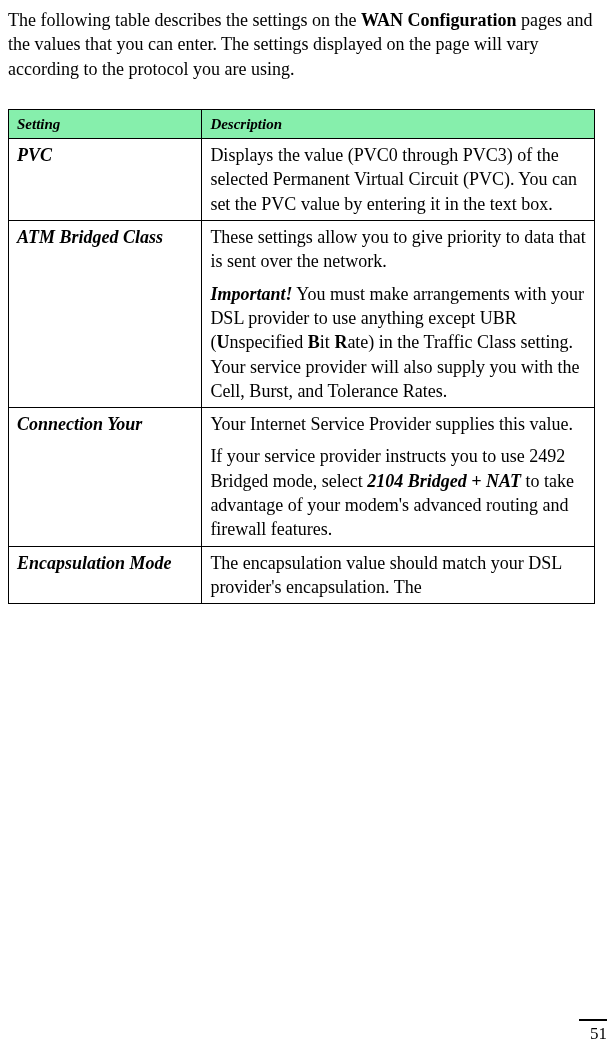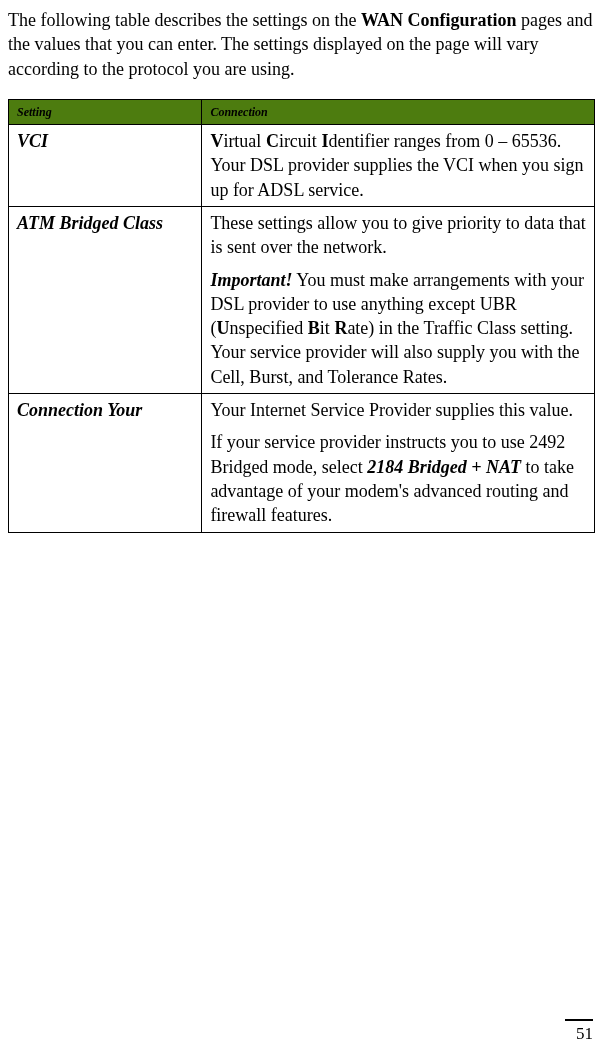--- a/index.html
+++ b/index.html
@@ -12,40 +12,40 @@
       font-size: 18px;
       line-height: 1.35;
       color: #000;
       background: #fff;
       width: 607px;
       height: 1056px;
       padding: 8px 12px 8px 8px;
       position: relative;
     }
     .intro {
-      margin-bottom: 18px;
+      margin-bottom: 28px;
     }
     .intro-bold {
       font-weight: bold;
     }
     table {
       border-collapse: collapse;
       width: 100%;
     }
     th, td {
       border: 1px solid #000;
       padding: 4px 8px;
       vertical-align: top;
       text-align: left;
     }
     th {
-      background: #4d7c0f;
+      background: #86efac;
       font-style: italic;
       font-weight: bold;
-      font-size: 12px;
+      font-size: 15px;
     }
     .col-setting {
       width: 33%;
     }
     .col-desc {
       width: 67%;
     }
     .setting-name {
       font-weight: bold;
       font-style: italic;
@@ -59,63 +59,65 @@
     }
     .para {
       margin-bottom: 8px;
     }
     .para:last-child {
       margin-bottom: 0;
     }
     .page-footer {
       position: absolute;
       bottom: 10px;
-      right: 14px;
+      right: 0;
       font-size: 17px;
       padding-top: 2px;
       border-top: 2px solid #000;
       width: 28px;
       text-align: right;
     }
   </style>
 </head>
 <body>
 
 <p class="intro">
   <span>The following table describes the settings on the </span><span class="intro-bold">WAN Configuration</span><span> pages and the values that you can enter. The settings displayed on the page will vary according to the protocol you are using.</span>
 </p>
 
 <table>
   <thead>
     <tr>
       <th class="col-setting">Setting</th>
-      <th class="col-desc">Connection</th>
+      <th class="col-desc">Description</th>
     </tr>
   </thead>
   <tbody>
     <tr>
-      <td class="setting-name">VCI</td>
-      <td>
-        <span class="desc-bold">V</span><span>irtual </span><span class="desc-bold">C</span><span>ircuit </span><span class="desc-bold">I</span><span>dentifier ranges from 0 – 65536. Your DSL provider supplies the VCI when you sign up for ADSL service.</span>
-      </td>
+      <td class="setting-name">PVC</td>
+      <td>Displays the value (PVC0 through PVC3) of the selected Permanent Virtual Circuit (PVC). You can set the PVC value by entering it in the text box.</td>
     </tr>
     <tr>
       <td class="setting-name">ATM Bridged Class</td>
       <td>
         <p class="para">These settings allow you to give priority to data that is sent over the network.</p>
         <p class="para">
           <span class="desc-bold-italic">Important!</span><span> You must make arrangements with your DSL provider to use anything except UBR (</span><span class="desc-bold">U</span><span>nspecified </span><span class="desc-bold">B</span><span>it </span><span class="desc-bold">R</span><span>ate) in the Traffic Class setting. Your service provider will also supply you with the Cell, Burst, and Tolerance Rates.</span>
         </p>
       </td>
     </tr>
     <tr>
       <td class="setting-name">Connection Your</td>
       <td>
         <p class="para">Your Internet Service Provider supplies this value.</p>
         <p class="para">
-          <span>If your service provider instructs you to use 2492 Bridged mode, select </span><span class="desc-bold-italic">2184 Bridged + NAT</span><span> to take advantage of your modem's advanced routing and firewall features.</span>
+          <span>If your service provider instructs you to use 2492 Bridged mode, select </span><span class="desc-bold-italic">2104 Bridged + NAT</span><span> to take advantage of your modem's advanced routing and firewall features.</span>
         </p>
       </td>
+    </tr>
+    <tr>
+      <td class="setting-name">Encapsulation Mode</td>
+      <td>The encapsulation value should match your DSL provider's encapsulation. The</td>
     </tr>
   </tbody>
 </table>
 
 <div class="page-footer">51</div>
 
 </body></html>

